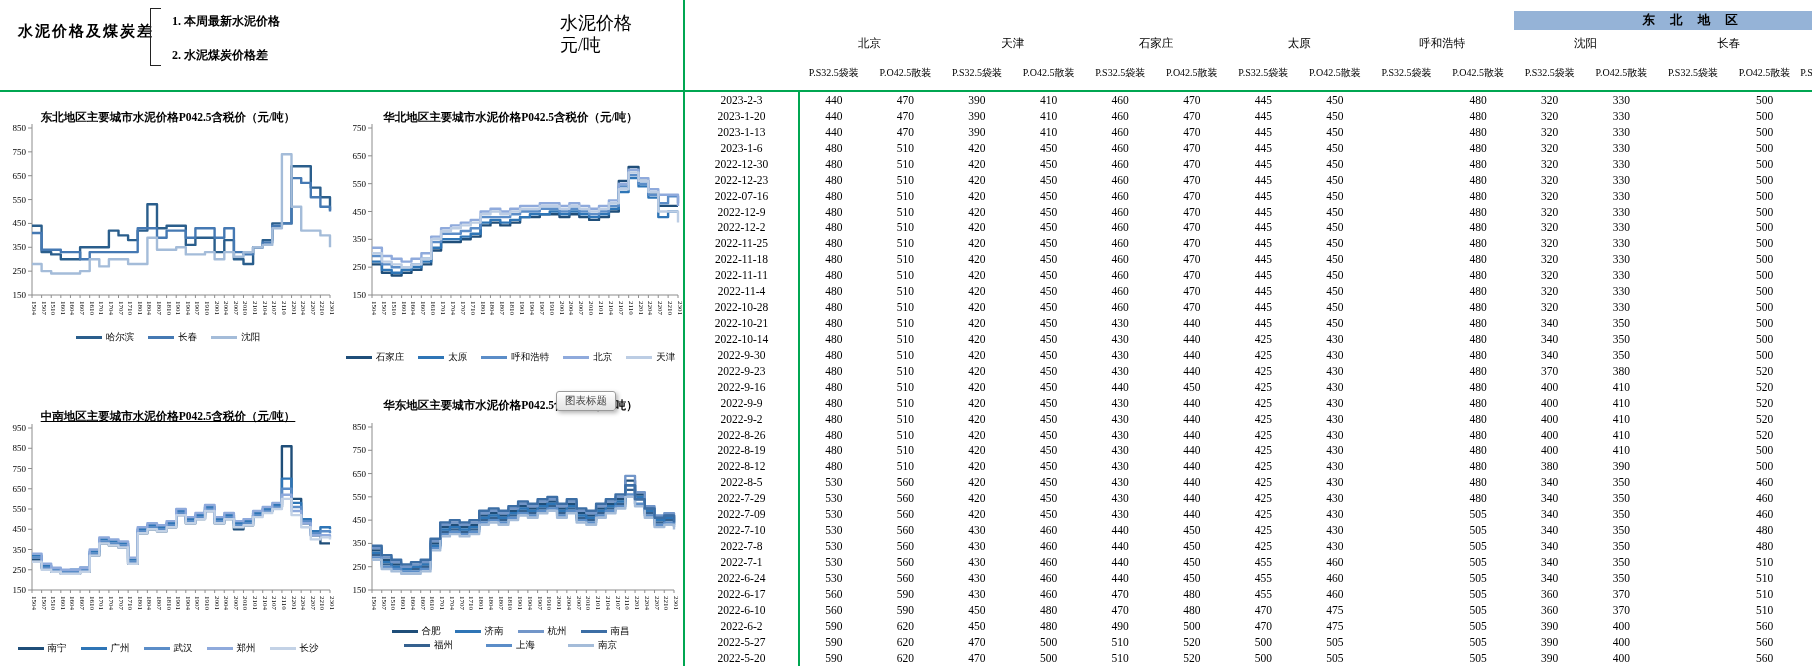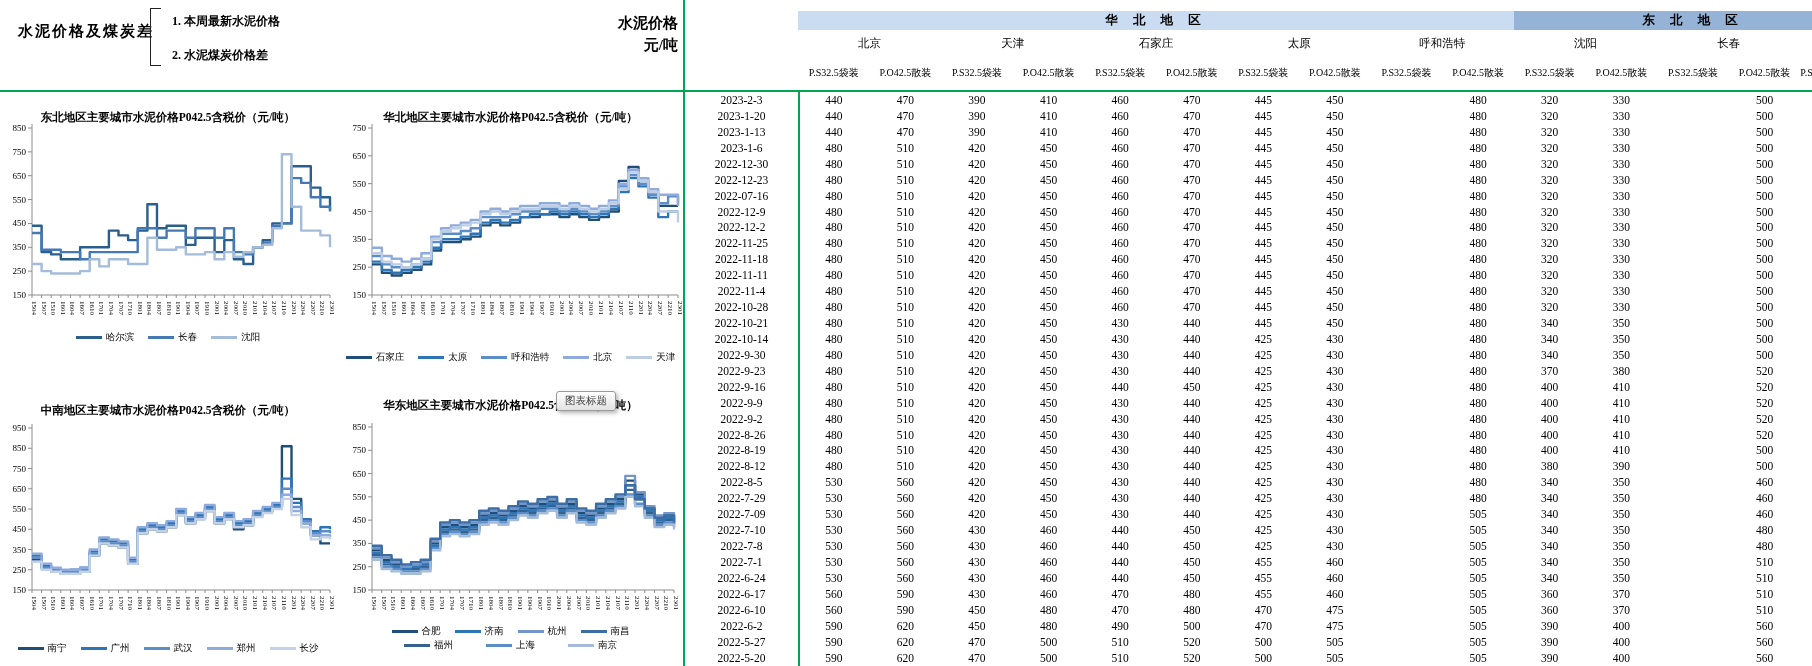--- a/index.html
+++ b/index.html
@@ -9,21 +9,21 @@
   .page-title{position:absolute;left:18px;top:22px;font-size:15px;font-weight:bold;letter-spacing:2px;}
   .brace{position:absolute;left:150px;top:8px;width:10px;height:56px;
          border-left:1.6px solid #222;border-top:1.6px solid #222;border-bottom:1.6px solid #222;}
   .note{position:absolute;left:172px;font-size:12px;font-weight:bold;}
   .note1{top:13px;text-align:right;} .note2{top:47px;}
   
   .hline{position:absolute;left:0;top:90px;width:1812px;height:2px;background:#00A651;}
   .vline-main{position:absolute;left:683px;top:0;width:2px;height:666px;background:#00A651;}
   .vline-date{position:absolute;left:798px;top:90px;width:1.5px;height:576px;background:#00A651;}
   
-  .corner{position:absolute;left:560px;top:12px;width:118px;text-align:right;font-weight:bold;font-size:15px;line-height:22px;}
+  .corner{position:absolute;left:560px;top:12px;width:118px;text-align:left;font-weight:normal;font-size:18px;line-height:22px;}
   
   #table-root{position:absolute;left:685px;top:0;width:1127px;height:666px;overflow:hidden;}
   .t-row{display:grid;}
   .region-band{font-weight:bold;font-size:12.5px;text-align:center;letter-spacing:6px;line-height:19px;height:19px;}
   .city-cell{font-size:11.5px;text-align:center;line-height:26px;height:26px;}
   .sub-cell{font-size:10px;text-align:center;line-height:30px;height:30px;white-space:nowrap;overflow:hidden;}
   .d-cell{font-size:11.5px;text-align:center;white-space:nowrap;overflow:hidden;}
   .date-cell{font-size:11.5px;text-align:center;white-space:nowrap;}
   
   .chart-box{position:absolute;}
@@ -253,21 +253,21 @@
           </span>
           <span class="legend-item">
             <span class="legend-swatch" style="background: rgb(143, 170, 220);"></span>
             <span>北京</span>
           </span>
           <span class="legend-item">
             <span class="legend-swatch" style="background: rgb(188, 205, 228);"></span>
             <span>天津</span>
           </span>
         </div></div>
-      <div class="chart-box" style="left: 0px; top: 398px; width: 336px; height: 268px;"><div class="chart-title" style="top: 6px;">中南地区主要城市水泥价格P042.5含税价（元/吨）</div><svg width="336" height="268">
+      <div class="chart-box" style="left: 0px; top: 398px; width: 336px; height: 268px;"><div class="chart-title" style="top: 12px; text-decoration: underline;">中南地区主要城市水泥价格P042.5含税价（元/吨）</div><svg width="336" height="268">
           <line x1="32" y1="26" x2="32" y2="192" stroke="#8c8c8c" stroke-width="1"></line>
           <line x1="32" y1="192" x2="330" y2="192" stroke="#8c8c8c" stroke-width="1"></line>
           <line x1="28" y1="30" x2="32" y2="30" stroke="#8c8c8c" stroke-width="1"></line>
           <text x="26" y="33" text-anchor="end" font-size="9px" font-family="&quot;Liberation Serif&quot;,serif" fill="#000">950</text>
           <line x1="28" y1="50.25" x2="32" y2="50.25" stroke="#8c8c8c" stroke-width="1"></line>
           <text x="26" y="53.25" text-anchor="end" font-size="9px" font-family="&quot;Liberation Serif&quot;,serif" fill="#000">850</text>
           <line x1="28" y1="70.5" x2="32" y2="70.5" stroke="#8c8c8c" stroke-width="1"></line>
           <text x="26" y="73.5" text-anchor="end" font-size="9px" font-family="&quot;Liberation Serif&quot;,serif" fill="#000">750</text>
           <line x1="28" y1="90.75" x2="32" y2="90.75" stroke="#8c8c8c" stroke-width="1"></line>
           <text x="26" y="93.75" text-anchor="end" font-size="9px" font-family="&quot;Liberation Serif&quot;,serif" fill="#000">650</text>
@@ -495,21 +495,20 @@
         </div></div>
     </div>
 
   <div class="hline"></div>
   <div class="vline-main"></div>
   <div class="vline-date"></div>
 
   <div id="table-root">
       <div class="t-row" style="grid-template-columns: 113px repeat(14, 71.6px) 72px; position: absolute; top: 11px; left: 0px;">
         <div></div>
-        <div class="region-band" style="grid-column: 2 / span 10; background: rgb(201, 220, 241);">华 北 地 区</div>
         <div class="region-band" style="grid-column: 12 / span 5; background: rgb(149, 179, 215);">东 北 地 区</div>
       </div>
       <div class="t-row" style="grid-template-columns: 113px repeat(14, 71.6px) 72px; position: absolute; top: 30px; left: 0px;">
         <div></div>
         <div class="city-cell" style="grid-column: 2 / span 2;">北京</div>
         <div class="city-cell" style="grid-column: 4 / span 2;">天津</div>
         <div class="city-cell" style="grid-column: 6 / span 2;">石家庄</div>
         <div class="city-cell" style="grid-column: 8 / span 2;">太原</div>
         <div class="city-cell" style="grid-column: 10 / span 2;">呼和浩特</div>
         <div class="city-cell" style="grid-column: 12 / span 2;">沈阳</div>

